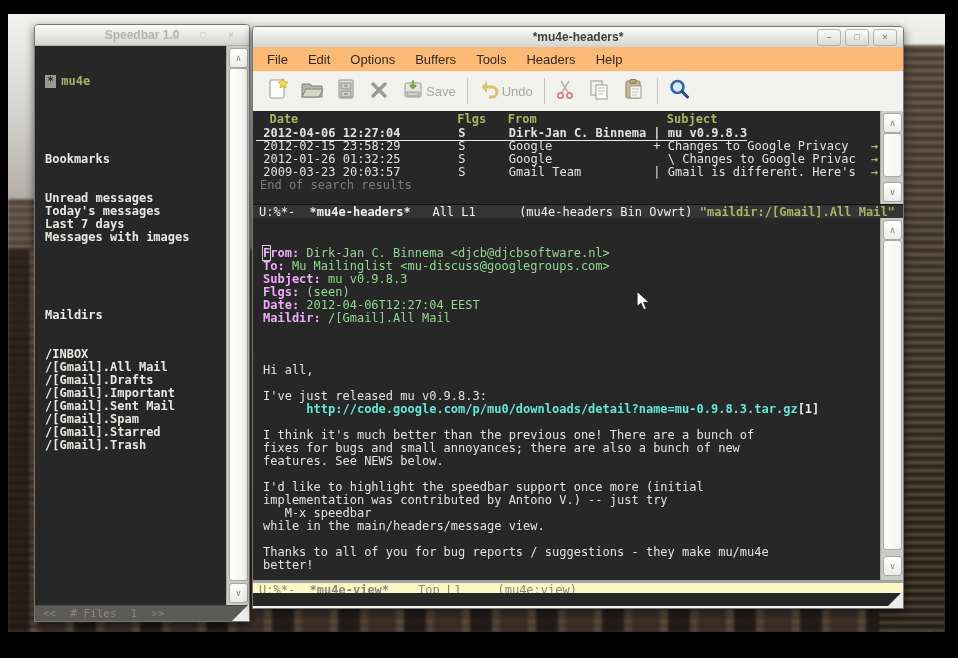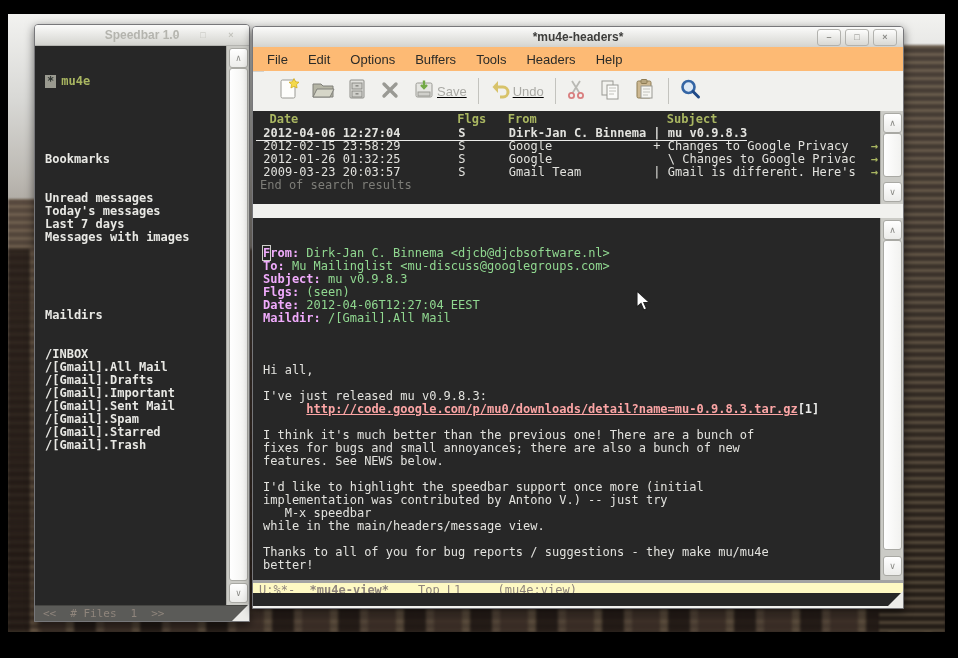--- a/index.html
+++ b/index.html
@@ -51,22 +51,22 @@
   .sb-item{height:13px;color:#e8e8e4;font-weight:bold;padding-left:10px;}
   .sb-gap{height:13px;}
   .sb-star{display:inline-block;background:#9a9a90;color:#2e3430;padding:0 2px;margin-right:5px;font-weight:bold;}
   .sb-status{height:15px;background:#5b5b58;border-top:1px solid #454542;display:flex;align-items:center;
     font-family:"DejaVu Sans Mono",monospace;font-size:11px;color:#8f857c;gap:14px;padding-left:8px;}
   
   .emacs{left:252px;top:26px;width:650px;height:581px;}
   .menubar{position:absolute;left:0;right:0;top:20px;height:24px;background:#fdba74;
     display:flex;align-items:center;border-bottom:1px solid #d2d2ce;padding-left:4px;}
   .menu-item{font-size:13px;color:#2b2b28;padding:0 10px;}
-  .toolbar{position:absolute;left:11px;right:0;top:44px;height:40px;background:#f1f1ee;
-    display:flex;align-items:center;border-bottom:1px solid #bdbdb8;padding-left:14px;text-decoration:underline;}
+  .toolbar{position:absolute;left:0;right:0;top:44px;height:40px;background:#f1f1ee;
+    display:flex;align-items:center;border-bottom:1px solid #bdbdb8;padding-left:14px;}
   .tool-btn{display:flex;align-items:center;gap:1px;margin-right:11px;}
   .tool-label{font-size:13px;color:#a9a9a4;}
   .tool-sep{width:1px;height:26px;background:#c3c3be;margin:0 9px 0 0;}
   
   .hpane{position:absolute;left:0;right:0;top:84px;height:93px;background:#272727;overflow:hidden;}
   .hpane-text{position:absolute;left:0;top:0;right:22px;bottom:0;padding-top:2px;overflow:hidden;}
   .hcols{height:14px;color:#a9b661;font-weight:bold;padding-left:2px;}
   .hrow{height:13px;color:#e2e2de;position:relative;padding-left:3px;}
   .hrow.current .line{font-weight:bold;border-bottom:1px solid #ececea;display:inline-block;}
   .hrow .trunc{position:absolute;right:3px;top:0;color:#a9b661;font-weight:bold;}
@@ -81,21 +81,21 @@
   .ml-search{color:#a9b661;font-weight:bold;}
   .echo{position:absolute;left:0;right:0;top:566px;height:13px;background:#272727;}
   
   .mpane{position:absolute;left:0;right:0;top:191px;height:362px;background:#272727;overflow:hidden;}
   .mpane-text{position:absolute;left:0;top:0;right:22px;bottom:0;padding:3px 0 0 10px;overflow:hidden;}
   .mh-line{height:13px;}
   .mh-label{color:#f0abfc;font-weight:bold;}
   .mh-value{color:#90d890;}
   .cursor-box{outline:1px solid #cfcfca;}
   .body-line{height:13px;color:#e2e2de;}
-  .msg-link{color:#fca5a5;font-weight:bold;text-decoration:underline;}
+  .msg-link{color:#5eead4;font-weight:bold;}
   .link-suffix{color:#ececea;font-weight:bold;}
   
   .mouse-cursor{position:absolute;left:636px;top:290px;pointer-events:none;}
 </style>
 </head>
 <body>
 
 <div class="stage">
   <div class="wallpaper">
     <div class="w-left"></div>
@@ -233,20 +233,23 @@
 
     <div class="hpane">
       <div class="hpane-text mono" id="headers-list"><div class="hcols">  Date                      Flgs   From                  Subject</div><div class="hrow current"><span class="line"> 2012-04-06 12:27:04        S      Dirk-Jan C. Binnema | mu v0.9.8.3</span></div><div class="hrow"><span class="line"> 2012-02-15 23:58:29        S      Google              + Changes to Google Privacy </span><span class="trunc">→</span></div><div class="hrow"><span class="line"> 2012-01-26 01:32:25        S      Google                \ Changes to Google Privac</span><span class="trunc">→</span></div><div class="hrow"><span class="line"> 2009-03-23 20:03:57        S      Gmail Team          | Gmail is different. Here's</span><span class="trunc">→</span></div><div class="hend">End of search results</div></div>
       <div class="scrollcol">
         <div class="scr-btn" style="top:2px;">∧</div>
         <div class="scr-thumb" style="top:22px;height:42px;"></div>
         <div class="scr-btn" style="bottom:2px;">∨</div>
       </div>
     </div>
 
+    <div class="modeline1">
+      <span class="mono"><span>U:%*-</span>  <span class="ml-name">*mu4e-headers*</span>   <span>All L1</span>      <span>(mu4e-headers Bin Ovwrt)</span> <span class="ml-search">"maildir:/[Gmail].All Mail"</span></span>
+    </div>
 
     <div class="mpane">
       <div class="mpane-text mono">
         <div id="msg-headers"><div class="mh-line"><span class="mh-label"><span class="cursor-box">F</span>rom:</span><span class="mh-value"> Dirk-Jan C. Binnema &lt;djcb@djcbsoftware.nl&gt;</span></div><div class="mh-line"><span class="mh-label">To:</span><span class="mh-value"> Mu Mailinglist &lt;mu-discuss@googlegroups.com&gt;</span></div><div class="mh-line"><span class="mh-label">Subject:</span><span class="mh-value"> mu v0.9.8.3</span></div><div class="mh-line"><span class="mh-label">Flgs:</span><span class="mh-value"> (seen)</span></div><div class="mh-line"><span class="mh-label">Date:</span><span class="mh-value"> 2012-04-06T12:27:04 EEST</span></div><div class="mh-line"><span class="mh-label">Maildir:</span><span class="mh-value"> /[Gmail].All Mail</span></div></div>
         <div id="msg-body"><div class="body-line"></div><div class="body-line">Hi all,</div><div class="body-line"></div><div class="body-line">I've just released mu v0.9.8.3:</div><div class="body-line">      <span class="msg-link">http://code.google.com/p/mu0/downloads/detail?name=mu-0.9.8.3.tar.gz</span><span class="link-suffix">[1]</span></div><div class="body-line"></div><div class="body-line">I think it's much better than the previous one! There are a bunch of</div><div class="body-line">fixes for bugs and small annoyances; there are also a bunch of new</div><div class="body-line">features. See NEWS below.</div><div class="body-line"></div><div class="body-line">I'd like to highlight the speedbar support once more (initial</div><div class="body-line">implementation was contributed by Antono V.) -- just try</div><div class="body-line">   M-x speedbar</div><div class="body-line">while in the main/headers/message view.</div><div class="body-line"></div><div class="body-line">Thanks to all of you for bug reports / suggestions - they make mu/mu4e</div><div class="body-line">better!</div><div class="body-line"></div></div>
       </div>
       <div class="scrollcol">
         <div class="scr-btn" style="top:2px;">∧</div>
         <div class="scr-thumb" style="top:22px;bottom:30px;"></div>
         <div class="scr-btn" style="bottom:4px;">∨</div>

